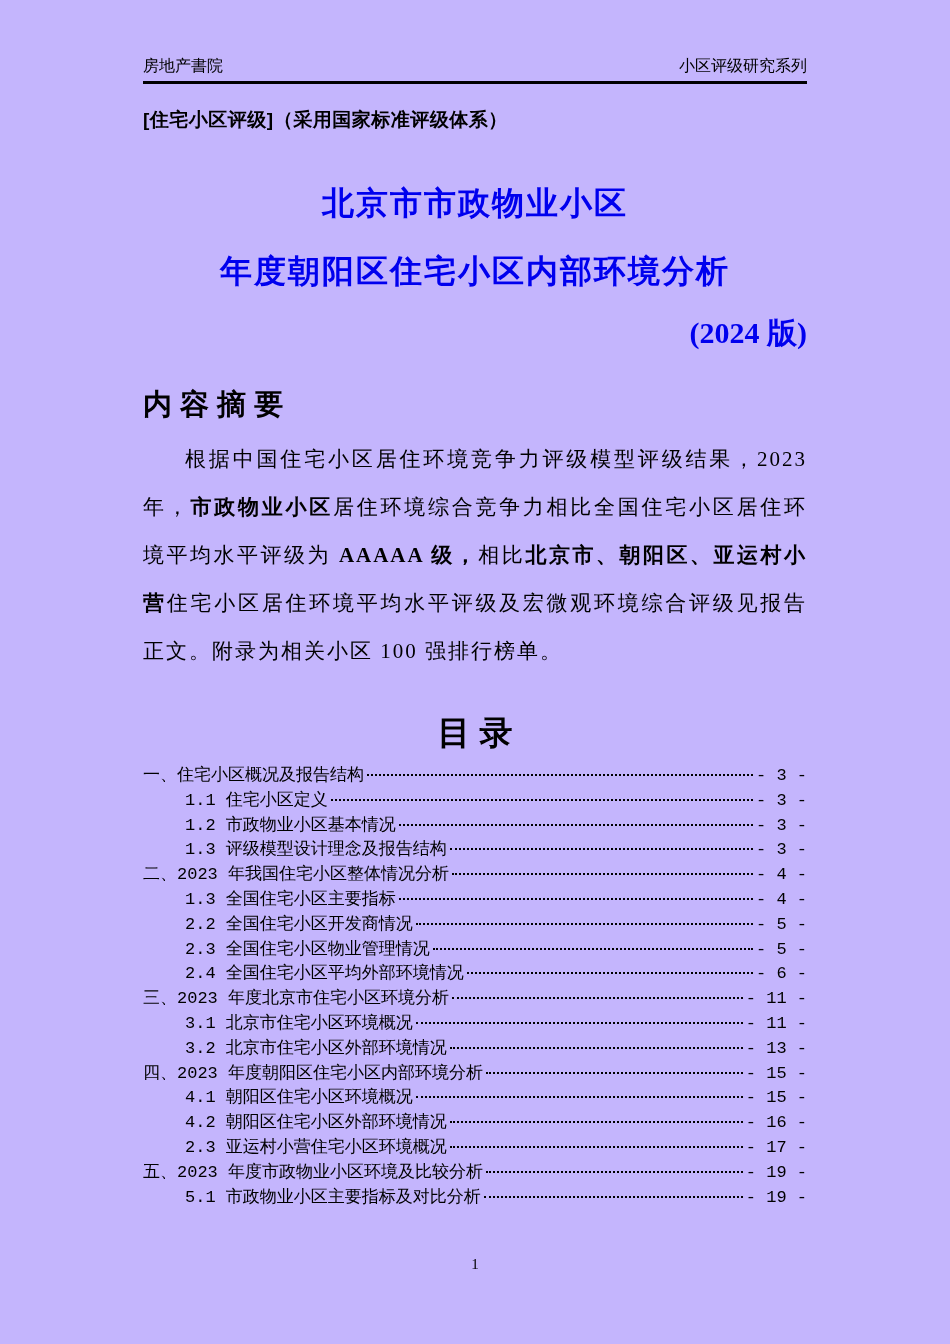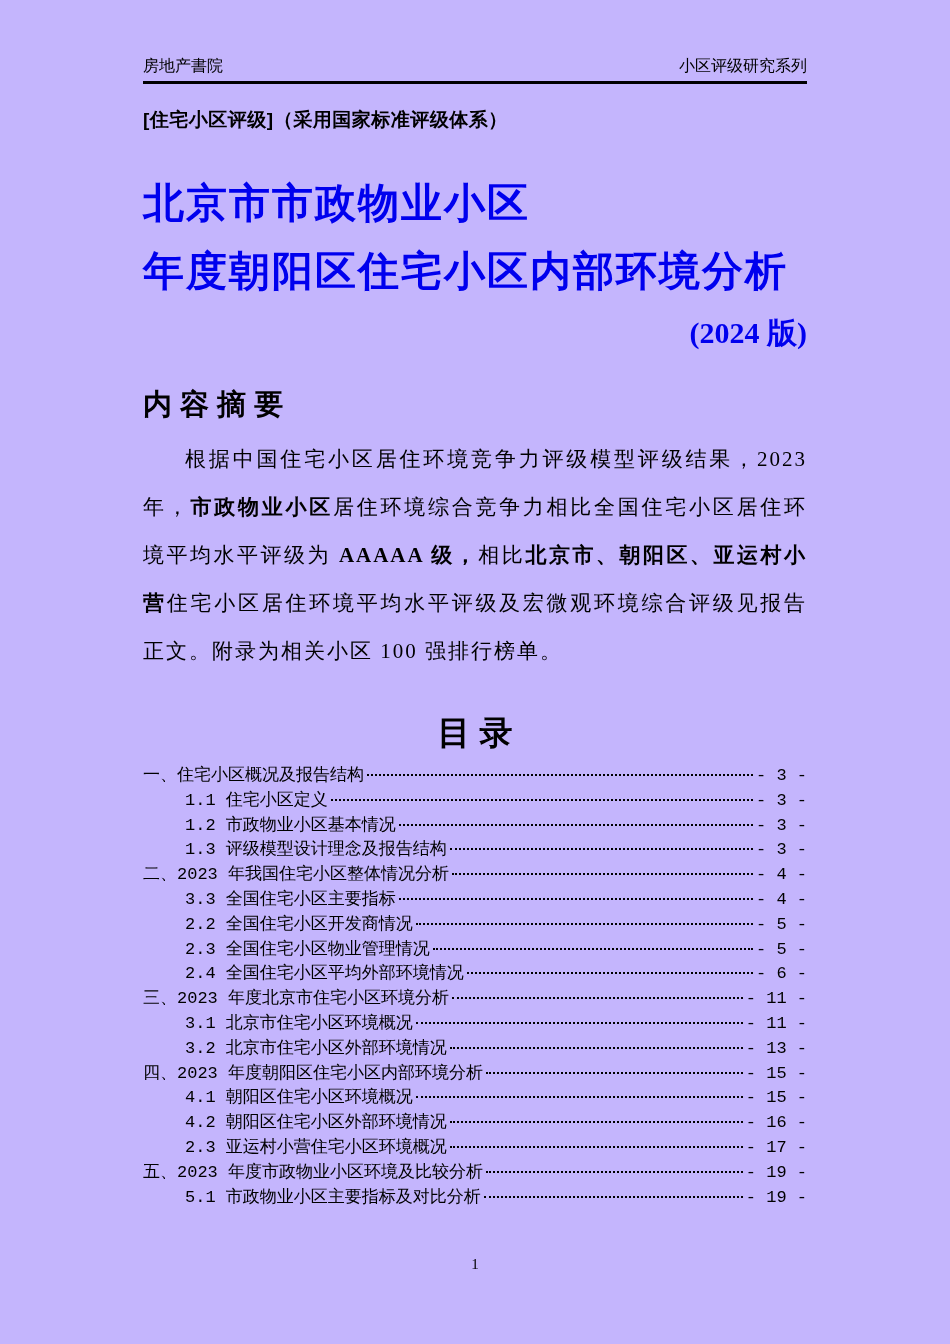--- a/index.html
+++ b/index.html
@@ -33,23 +33,24 @@
   
   .series-label {
     margin-top: 23px;
     font-family: "Liberation Sans", sans-serif;
     font-weight: bold;
     font-size: 19px;
     letter-spacing: 0.5px;
   }
   
   .title-line {
-    font-family: "Liberation Serif", serif;
-    font-weight: bold;
-    font-size: 41px;
+    text-align: center;
+    font-family: "Liberation Serif", serif;
+    font-weight: bold;
+    font-size: 32px;
     line-height: 48px;
     letter-spacing: 2px;
   }
   .title-line.first { margin-top: 46px; }
   .title-line.second { margin-top: 20px; }
   .edition {
     text-align: right;
     font-family: "Liberation Serif", serif;
     font-weight: bold;
     font-size: 30px;
@@ -161,21 +162,21 @@
     <span class="toc-label">1.3 评级模型设计理念及报告结构</span>
     <span class="toc-dots"></span>
     <span class="toc-page">- 3 -</span>
   </div>
       <div class="toc-row">
     <span class="toc-label">二、2023 年我国住宅小区整体情况分析</span>
     <span class="toc-dots"></span>
     <span class="toc-page">- 4 -</span>
   </div>
       <div class="toc-row level2">
-    <span class="toc-label">3.3 全国住宅小区主要指标</span>
+    <span class="toc-label">1.3 全国住宅小区主要指标</span>
     <span class="toc-dots"></span>
     <span class="toc-page">- 4 -</span>
   </div>
       <div class="toc-row level2">
     <span class="toc-label">2.2 全国住宅小区开发商情况</span>
     <span class="toc-dots"></span>
     <span class="toc-page">- 5 -</span>
   </div>
       <div class="toc-row level2">
     <span class="toc-label">2.3 全国住宅小区物业管理情况</span>

